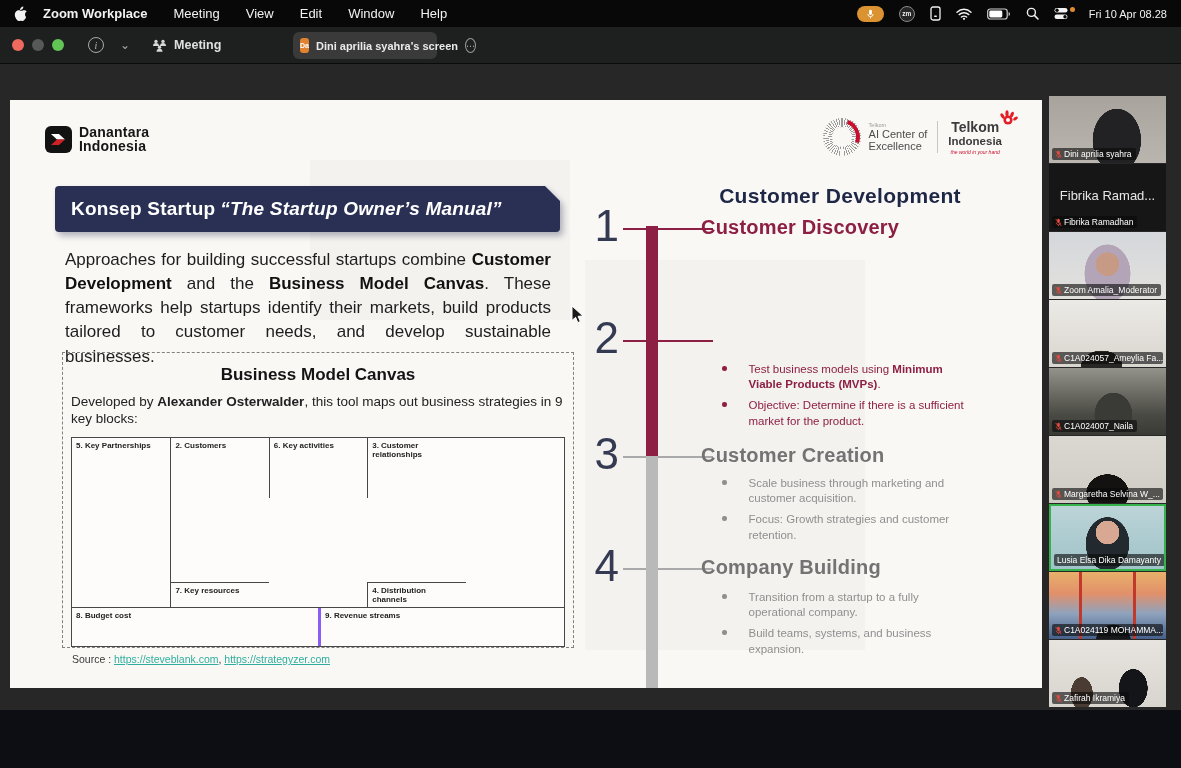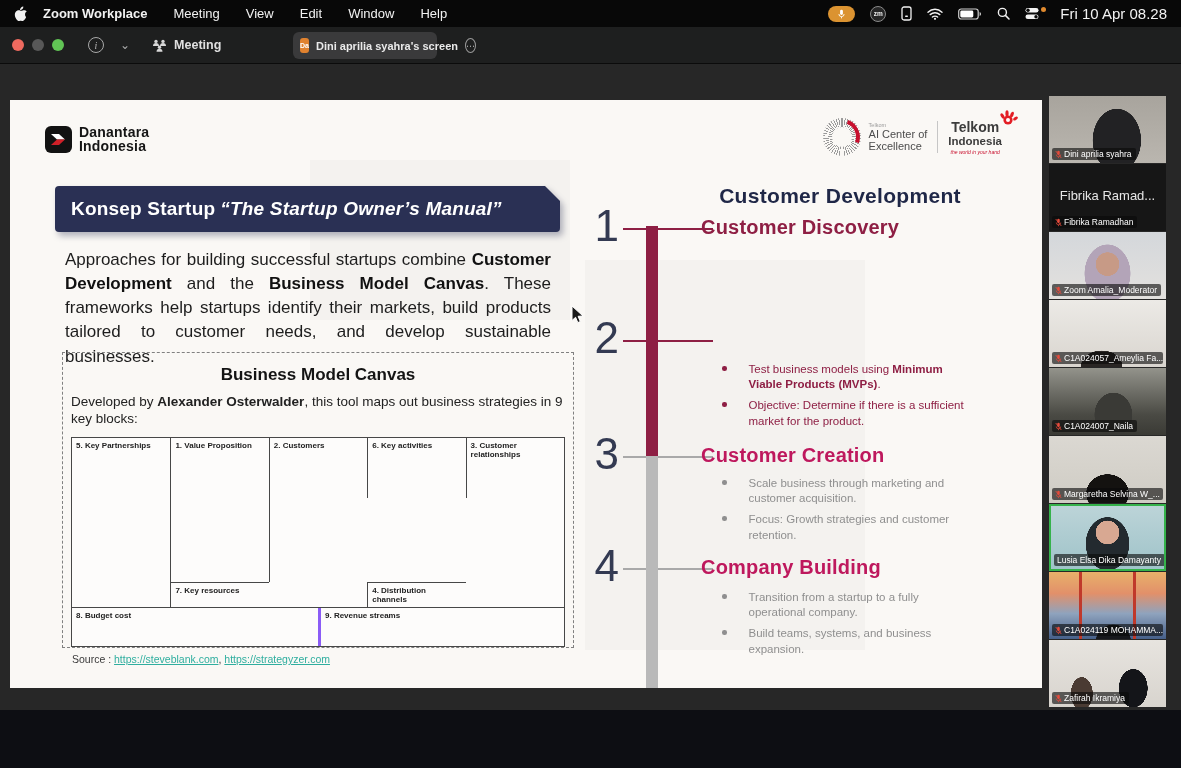--- a/index.html
+++ b/index.html
@@ -8,21 +8,21 @@
 
   
   #menubar { position:absolute; left:0; top:0; width:1181px; height:27px; background:#080808;
     display:flex; align-items:center; padding:0 14px; color:#f2f2f2; font-size:13px; }
   #menubar .appname { font-weight:bold; margin-left:16px; }
   #menubar .menu { margin-left:26px; }
   #menubar .spacer { flex:1; }
   #menubar .stat { display:flex; align-items:center; margin-left:15px; }
   .mic-pill { width:27px; height:16px; background:#db9331; border-radius:9px; display:flex; align-items:center; justify-content:center; }
   .zm-badge { width:16px; height:16px; border-radius:50%; background:#262626; border:1px solid #8a8a8a; color:#eee; font-size:6.5px; font-weight:bold; display:flex; align-items:center; justify-content:center; }
-  .clock { font-size:15px; margin-left:14px; white-space:nowrap; }
+  .clock { font-size:11px; margin-left:14px; white-space:nowrap; }
   .cc-dot { width:5px; height:5px; background:#e08a2e; border-radius:50%; margin-left:2px; margin-top:-8px; }
 
   
   #titlebar { position:absolute; left:0; top:27px; width:1181px; height:37px; background:#1e1f1f;
     border-bottom:1px solid #0b0b0b; display:flex; align-items:center; padding:0 12px; }
   .tl { width:12px; height:12px; border-radius:50%; margin-right:8px; }
   .tl.red { background:#ee6a5f; } .tl.mid { background:#585858; } .tl.grn { background:#61c455; }
   .info-circ { width:16px; height:16px; border:1.5px solid #a9a9a9; border-radius:50%; color:#b5b5b5;
     font-size:10px; display:flex; align-items:center; justify-content:center; margin-left:16px; font-style:italic; font-family:"Liberation Serif",serif; }
   .chev { color:#a9a9a9; font-size:12px; margin-left:16px; }
@@ -100,21 +100,21 @@
   .cd-title { position:absolute; left:640px; top:84px; width:380px; text-align:center;
     font-size:21px; font-weight:bold; color:#1f2747; letter-spacing:0.3px; }
   .step-num { position:absolute; left:575px; width:34px; text-align:right; font-size:44px; font-weight:400;
     color:#333a52; line-height:1; font-family:"Liberation Sans",sans-serif; }
   .tick { position:absolute; left:613px; width:90px; height:2px; }
   .tick.mar { background:#8e1f44; } .tick.gry { background:#a9a9a9; }
   .bar { position:absolute; left:636px; width:12px; }
   .bar.mar { background:#8e1f44; top:126px; height:230px; }
   .bar.gry { background:#b9b9b9; top:356px; height:232px; }
   .sec-h { position:absolute; left:691px; font-size:20px; font-weight:bold; letter-spacing:0.2px; }
-  .sec-h.mar { color:#8e1f44; } .sec-h.gry { color:#be185d; }
+  .sec-h.mar { color:#8e1f44; } .sec-h.gry { color:#737373; }
   .bullets { position:absolute; left:704px; width:262px; }
   .bullets .row { display:flex; margin-bottom:6px; }
   .bullets .dot { width:4.5px; height:4.5px; border-radius:50%; margin:4px 22px 0 8px; flex-shrink:0; }
   .bullets.mar { color:#8e1f44; } .bullets.mar .dot { background:#8e1f44; }
   .bullets.gry { color:#8f8f8f; } .bullets.gry .dot { background:#8f8f8f; }
   .bullets .bt { font-size:11.5px; line-height:1.32; }
 
   
   #cursor { position:absolute; left:570px; top:305px; z-index:50; }
 
@@ -281,21 +281,20 @@
     </div>
 
     <p class="intro"><span>Approaches for building successful startups combine </span><b>Customer Development</b><span> and the </span><b>Business Model Canvas</b><span>. These frameworks help startups identify their markets, build products tailored to customer needs, and develop sustainable businesses.</span></p>
 
     <div class="bmc-box">
       <div class="bmc-title">Business Model Canvas</div>
       <div class="bmc-desc"><span>Developed by </span><b>Alexander Osterwalder</b><span>, this tool maps out business strategies in 9 key blocks:</span></div>
       <div class="bmc-grid">
         <div class="cell c0 span2">5. Key Partnerships</div>
         <div class="cell">6. Key activities</div>
-        <div class="cell span2">1. Value Proposition</div>
         <div class="cell">3. Customer relationships</div>
         <div class="cell span2">2. Customers</div>
         <div class="cell r2" style="grid-column:2;">7. Key resources</div>
         <div class="cell r2" style="grid-column:4;">4. Distribution channels</div>
       </div>
       <div class="bmc-bottom">
         <div class="cell">8. Budget cost</div>
         <div class="cell rt">9. Revenue streams</div>
       </div>
     </div>

